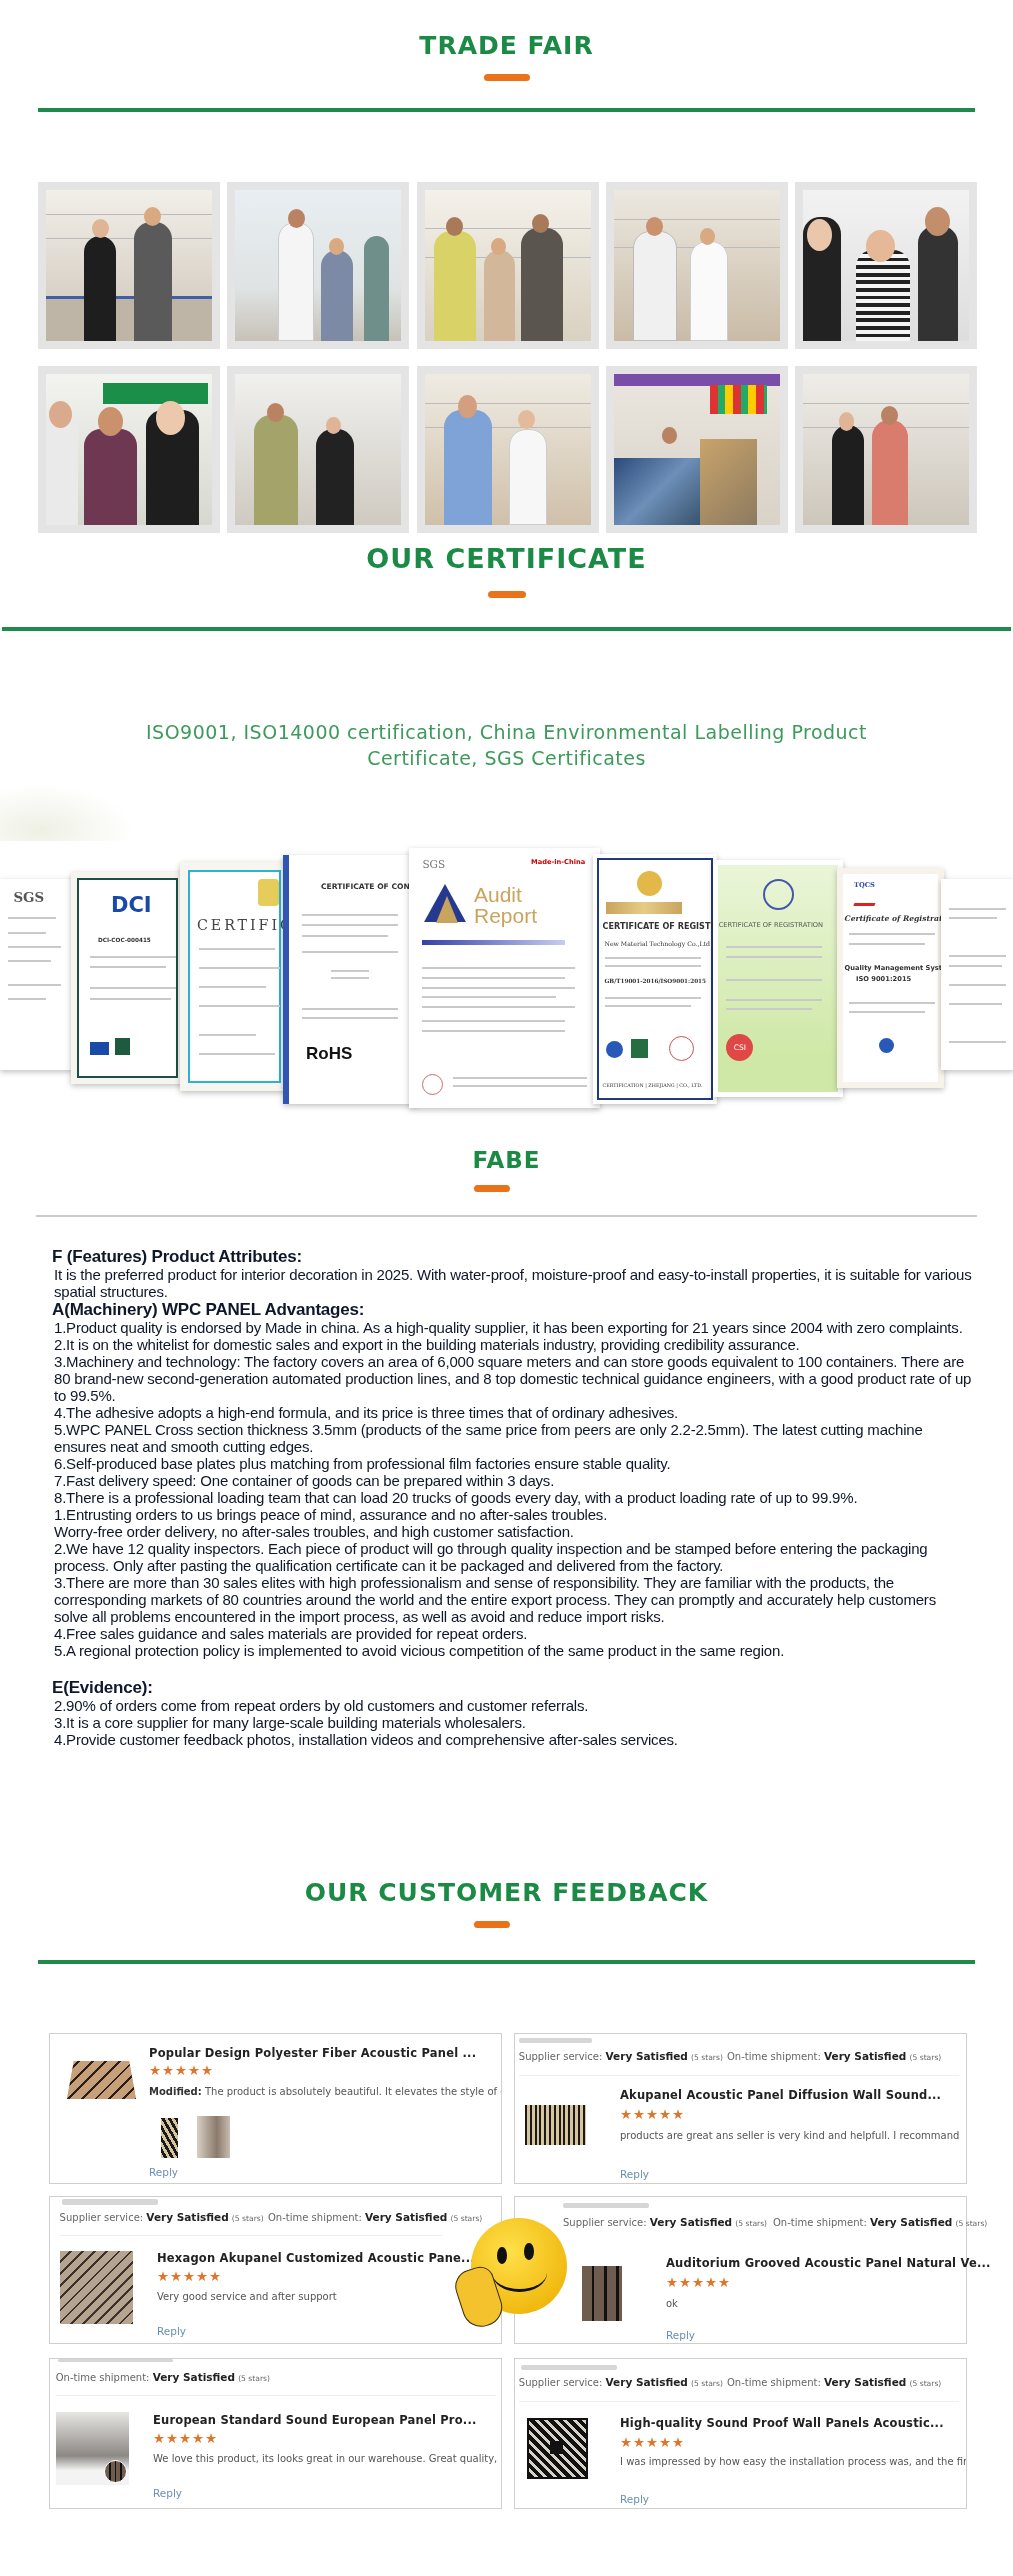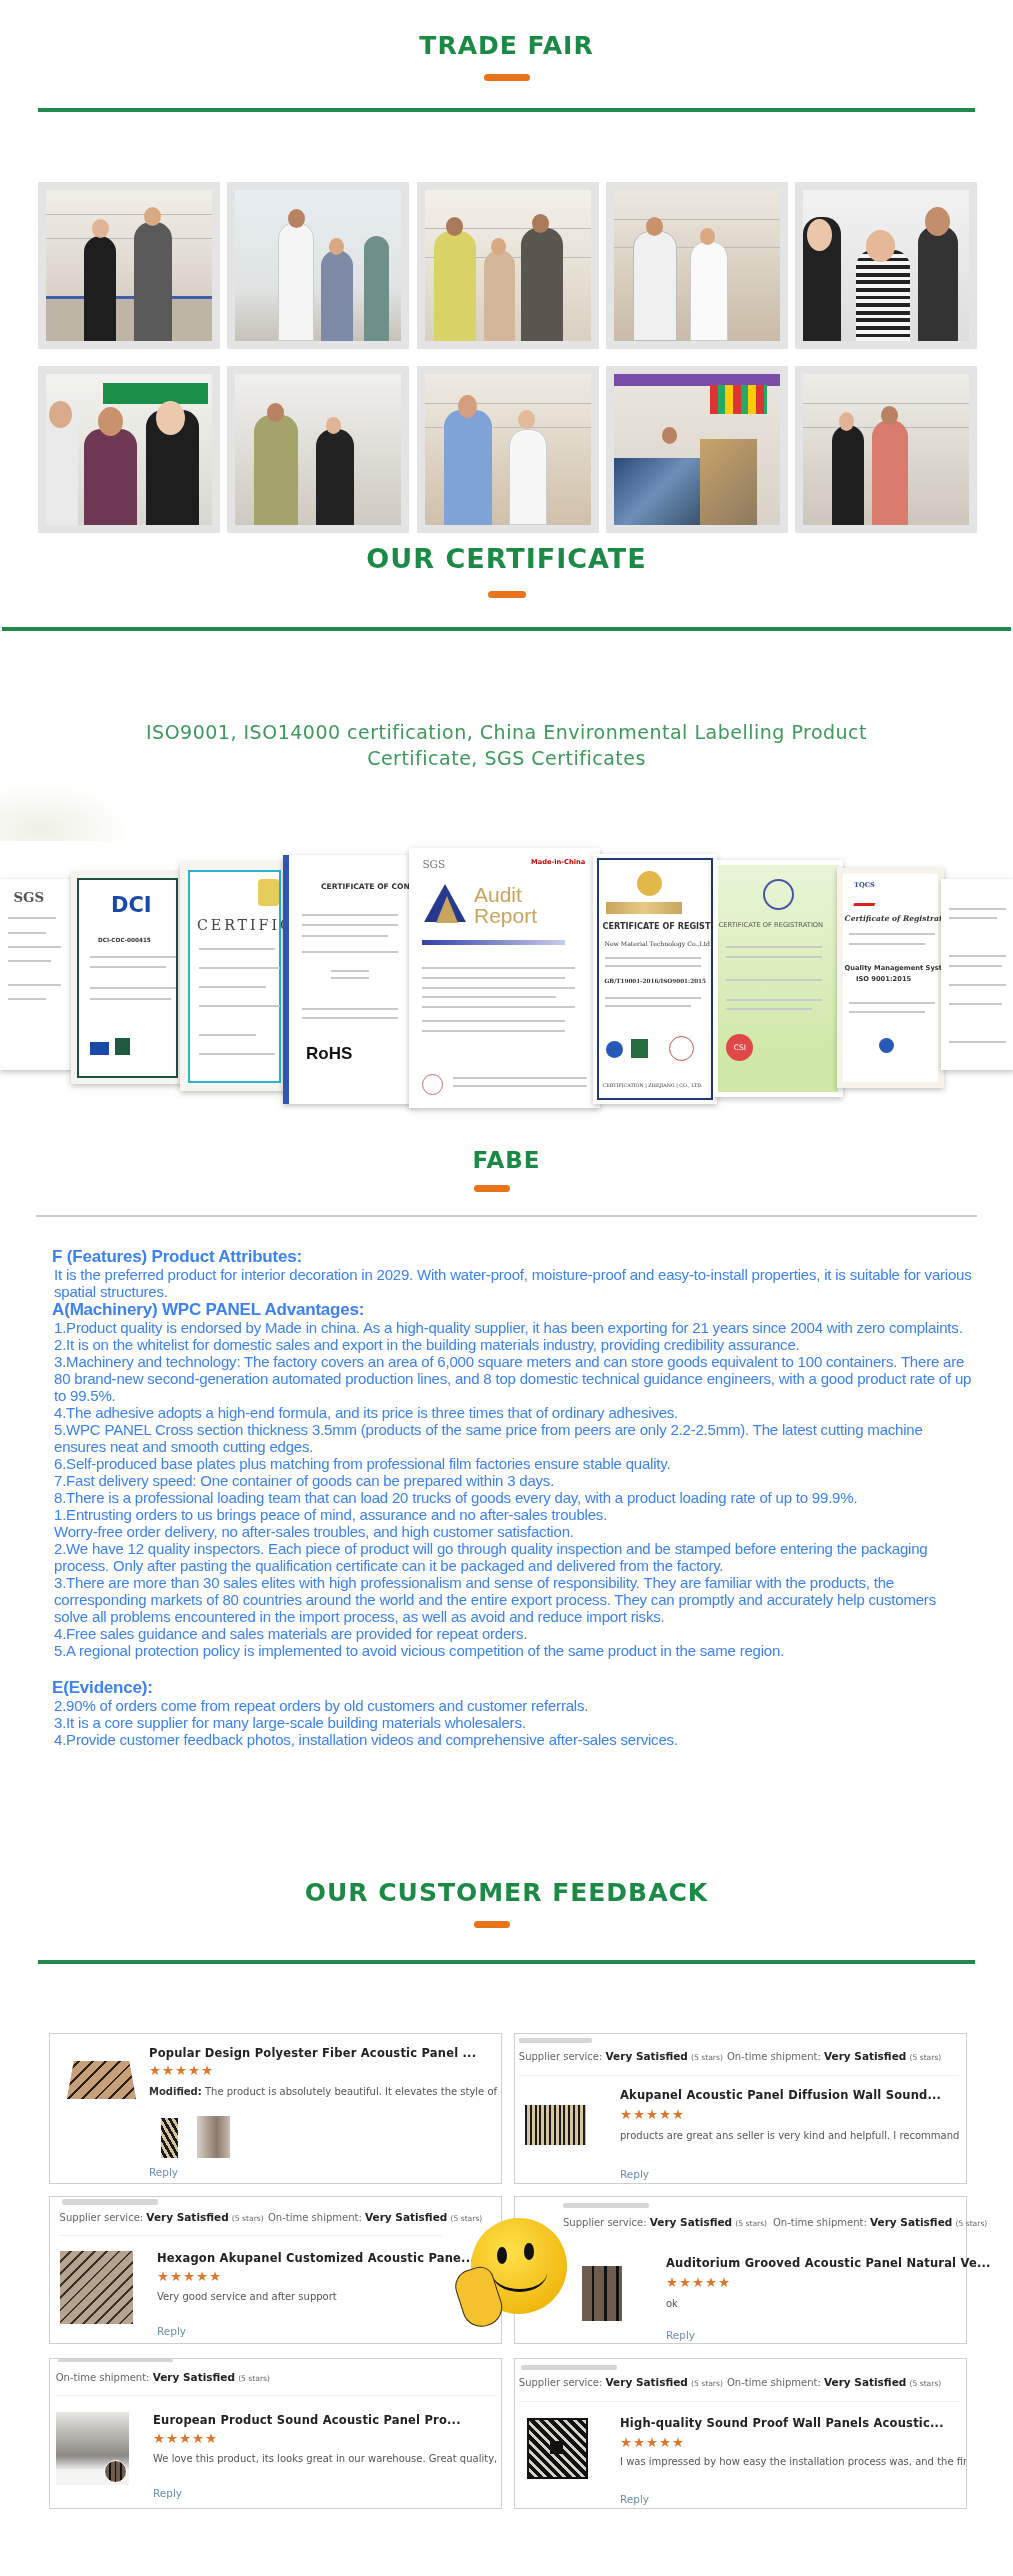--- a/index.html
+++ b/index.html
@@ -17,21 +17,21 @@
   .head { position: absolute; border-radius: 50%; background: #d9a982; }
   .shelf { position: absolute; left: 0; right: 0; height: 1.9px; background: #bbb; }
 
   
   .cert-sub { position: absolute; left: 0; width: 1013px; text-align: center; color: #3c9a5a; font-family: "DejaVu Sans", sans-serif; font-size: 19px; line-height: 26px; letter-spacing: 0.5px; }
   .cert { position: absolute; background: #fff; box-shadow: 0 1.9px 5.7px rgba(0,0,0,0.25); overflow: hidden; font-family: "DejaVu Serif", serif; }
   .cert .ln { position: absolute; height: 1.9px; background: #c9c9c9; }
   .cert-title { position: absolute; font-weight: bold; color: #333; white-space: nowrap; }
 
   
-  .fabe { position: absolute; left: 54px; width: 918px; font-family: "Liberation Sans", sans-serif; font-size: 15px; line-height: 17px; color: #3b82f6; letter-spacing: -0.2px; }
+  .fabe { position: absolute; left: 54px; width: 918px; font-family: "Liberation Sans", sans-serif; font-size: 15px; line-height: 17px; color: #0f172a; letter-spacing: -0.2px; }
   .fabe h3 { font-size: 17px; font-weight: bold; line-height: 19px; margin-left: -1.9px; }
   .fabe p { margin: 0; }
 
   
   .card { position: absolute; border: 1px solid #cfcfcf; background: #fff; font-family: "DejaVu Sans", sans-serif; }
   .blur-bar { position: absolute; height: 5.7px; background: #d6d6d6; border-radius: 1.9px; }
   .rating-line { position: absolute; font-size: 10px; color: #666; white-space: nowrap; }
   .rating-line b { color: #222; font-weight: bold; font-size: 10.5px; }
   .rating-line small { font-size: 7.6px; color: #666; }
   .divider { position: absolute; height: 1px; background: #eee; }
@@ -275,21 +275,21 @@
     <div class="ln" style="left:7.6px;top:162px;width:57px"></div>
   </div>
 </div>
 
 <div class="sec-title" style="top:1147px;font-size:23px;">FABE</div>
 <div class="orange-bar" style="left:474px;top:1185px;width:36px;"></div>
 <div class="gray-line" style="left:36px;top:1215px;width:941px;"></div>
 
 <div class="fabe" style="top:1247px;">
   <h3>F (Features) Product Attributes:</h3>
-  <p>It is the preferred product for interior decoration in 2029. With water-proof, moisture-proof and easy-to-install properties, it is suitable for various spatial structures.</p>
+  <p>It is the preferred product for interior decoration in 2025. With water-proof, moisture-proof and easy-to-install properties, it is suitable for various spatial structures.</p>
   <h3>A(Machinery) WPC PANEL Advantages:</h3>
   <p>1.Product quality is endorsed by Made in china. As a high-quality supplier, it has been exporting for 21 years since 2004 with zero complaints.</p>
   <p>2.It is on the whitelist for domestic sales and export in the building materials industry, providing credibility assurance.</p>
   <p>3.Machinery and technology: The factory covers an area of 6,000 square meters and can store goods equivalent to 100 containers. There are 80 brand-new second-generation automated production lines, and 8 top domestic technical guidance engineers, with a good product rate of up to 99.5%.</p>
   <p>4.The adhesive adopts a high-end formula, and its price is three times that of ordinary adhesives.</p>
   <p>5.WPC PANEL Cross section thickness 3.5mm (products of the same price from peers are only 2.2-2.5mm). The latest cutting machine ensures neat and smooth cutting edges.</p>
   <p>6.Self-produced base plates plus matching from professional film factories ensure stable quality.</p>
   <p>7.Fast delivery speed: One container of goods can be prepared within 3 days.</p>
   <p>8.There is a professional loading team that can load 20 trucks of goods every day, with a product loading rate of up to 99.9%.</p>
   <p>1.Entrusting orders to us brings peace of mind, assurance and no after-sales troubles.</p>
@@ -393,21 +393,21 @@
   <div class="blur-bar" style="left:7.6px;top:0px;width:115px;height:2.9px;"></div>
   <div class="rating-line" style="left:5.7px;top:11.5px;">
     <span>On-time shipment:</span>
     <b>Very Satisfied</b>
     <small>(5 stars)</small>
   </div>
   <div class="divider" style="left:5.7px;top:36px;width:440px;"></div>
   <div class="thumb" style="left:5.7px;top:53px;width:73px;height:73px;background:linear-gradient(#e8e6e2,#8c8985 60%,#f3f3f3 80%);">
     <div class="abs" style="right:1.9px;bottom:1.9px;width:23px;height:23px;border-radius:50%;background:repeating-linear-gradient(90deg,#6e5d4f 0 3.8px,#111 3.8px 5.7px);border:1.9px solid #fff;"></div>
   </div>
-  <div class="prod-title" style="left:103px;top:54px;">European Product Sound Acoustic Panel Pro...</div>
+  <div class="prod-title" style="left:103px;top:54px;">European Standard Sound European Panel Pro...</div>
   <div class="stars" style="left:103px;top:72px;">★★★★★</div>
   <div class="comment" style="left:103px;top:94px;width:348px;">We love this product, its looks great in our warehouse. Great quality, really reco</div>
   <div class="reply" style="left:103px;top:128px;">Reply</div>
 </div>
 
 <div class="card" style="left:514px;top:2358px;width:453px;height:151px;">
   <div class="blur-bar" style="left:5.7px;top:5.7px;width:96px;"></div>
   <div class="rating-line" style="left:3.8px;top:17px;">
     <span>Supplier service:</span>
     <b>Very Satisfied</b>

